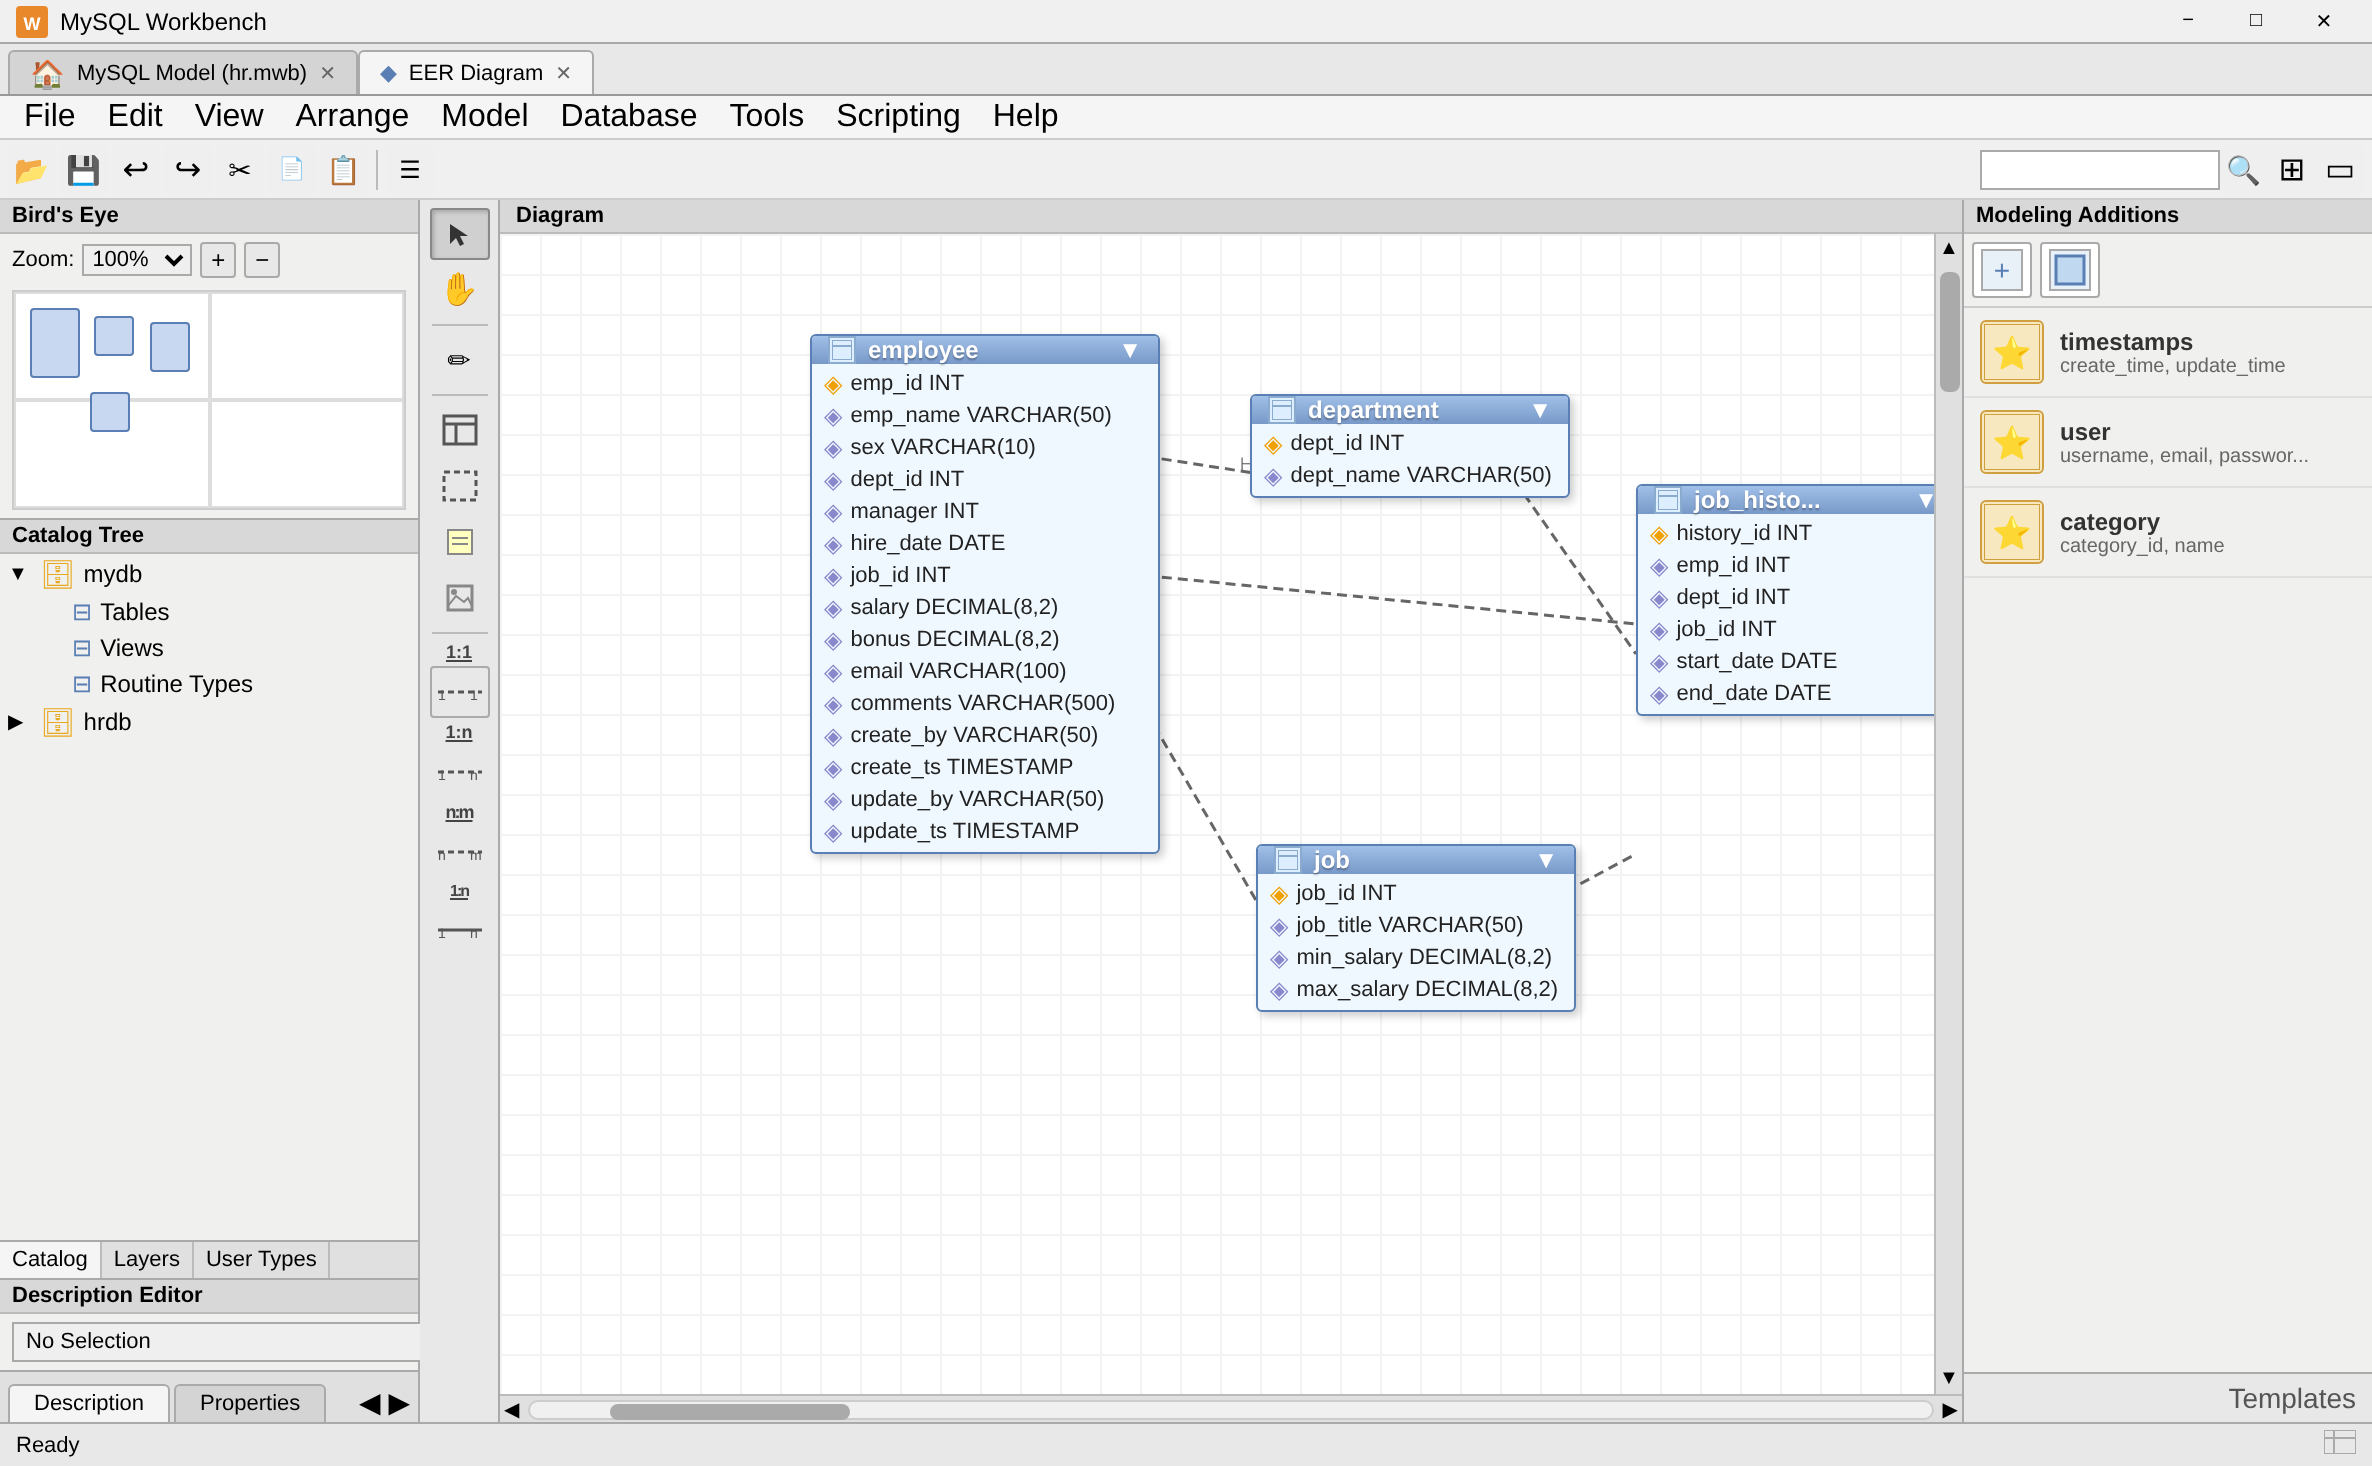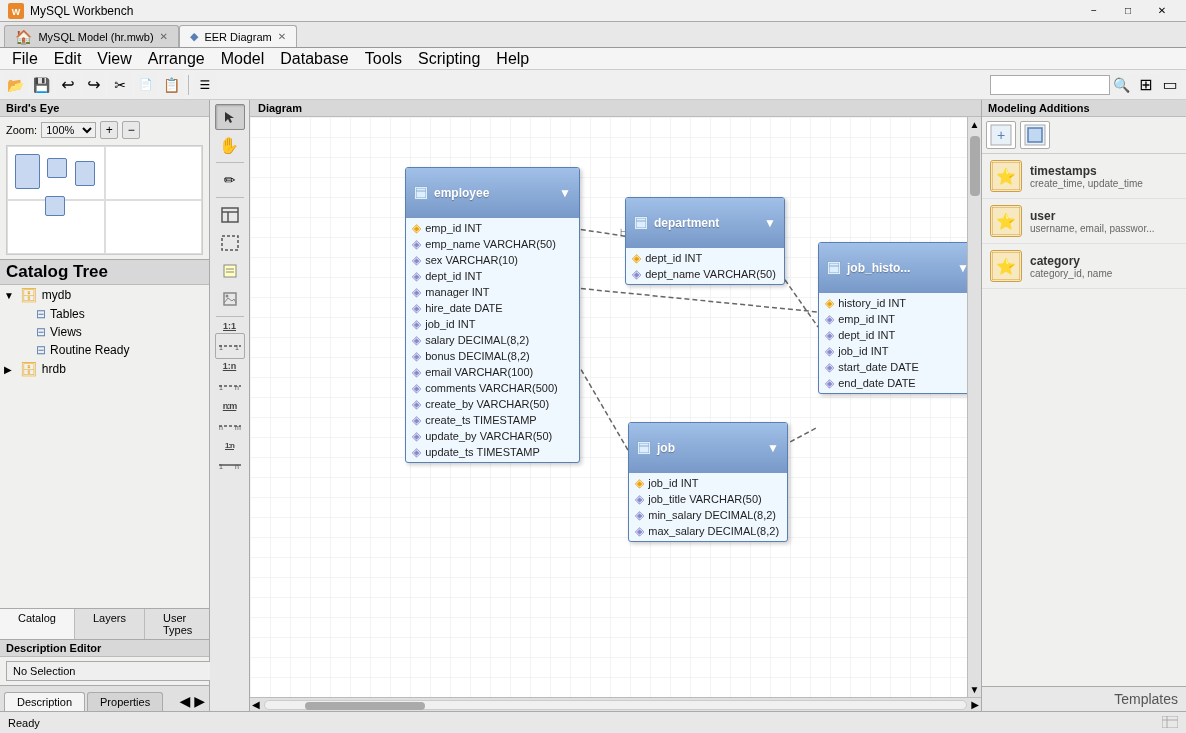--- a/index.html
+++ b/index.html
@@ -42,28 +42,28 @@
     #birds-eye .panel-header { background: #d8d8d8; padding: 2px 6px; font-size: 11px; font-weight: bold; border-bottom: 1px solid #bbb; }
     #zoom-control { display: flex; align-items: center; padding: 4px 6px; gap: 4px; font-size: 11px; }
     #zoom-control select { font-size: 11px; border: 1px solid #aaa; }
     .zoom-btn { width: 18px; height: 18px; border: 1px solid #aaa; background: #e8e8e8; cursor: pointer; display: flex; align-items: center; justify-content: center; font-size: 12px; border-radius: 2px; }
     #thumbnail { height: 110px; background: white; margin: 2px 6px 4px; border: 1px solid #ccc; position: relative; overflow: hidden; }
     #thumbnail .thumb-grid { position: absolute; inset: 0; display: grid; grid-template-columns: 1fr 1fr; grid-template-rows: 1fr 1fr; }
     #thumbnail .thumb-cell { border: 1px solid #ddd; }
     
     
     #catalog-tree { flex: 1; overflow: auto; border-bottom: 1px solid #aaa; }
-    .catalog-header { background: #d8d8d8; padding: 2px 6px; font-size: 17px; font-weight: bold; border-bottom: 1px solid #bbb; }
+    .catalog-header { background: #d8d8d8; padding: 2px 6px; font-size: 11px; font-weight: bold; border-bottom: 1px solid #bbb; }
     .tree-item { padding: 2px 4px; cursor: pointer; display: flex; align-items: center; gap: 4px; }
     .tree-expand { font-size: 10px; cursor: pointer; width: 12px; }
     .tree-sub { margin-left: 16px; }
     
     
     #catalog-tabs { display: flex; border-bottom: 1px solid #aaa; background: #e0e0e0; }
-    .cat-tab { padding: 3px 18px; font-size: 11px; cursor: pointer; border-right: 1px solid #bbb; }
+    .cat-tab { padding: 3px 6px; font-size: 11px; cursor: pointer; border-right: 1px solid #bbb; }
     .cat-tab.active { background: #f5f5f5; }
     
     
     #desc-editor { }
     .desc-header { background: #d8d8d8; padding: 2px 6px; font-size: 11px; font-weight: bold; border-bottom: 1px solid #bbb; }
     .desc-select { margin: 4px 6px; }
     .desc-select select { width: 190px; font-size: 11px; border: 1px solid #aaa; padding: 2px; }
     
     
     #tool-panel { width: 40px; background: #e8e8e8; border-right: 1px solid #aaa; display: flex; flex-direction: column; align-items: center; padding: 4px 0; gap: 2px; overflow: hidden; }
@@ -73,21 +73,21 @@
     .tool-label { font-size: 9px; color: #666; text-align: center; text-decoration: underline; }
     
     
     #diagram-area { flex: 1; display: flex; flex-direction: column; background: white; position: relative; }
     #diagram-header { background: #d8d8d8; padding: 2px 8px; font-size: 11px; font-weight: bold; border-bottom: 1px solid #bbb; }
     #diagram-canvas { flex: 1; background: white; position: relative; overflow: hidden; cursor: default; }
     #diagram-canvas .grid-bg { position: absolute; inset: 0; background-image: linear-gradient(#e8e8e8 1px, transparent 1px), linear-gradient(90deg, #e8e8e8 1px, transparent 1px); background-size: 20px 20px; opacity: 0.5; }
     
     
     .db-table { position: absolute; background: #f0f8ff; border: 1px solid #5a7fb5; border-radius: 3px; min-width: 160px; box-shadow: 2px 2px 4px rgba(0,0,0,0.2); }
-    .db-table .table-header { background: linear-gradient(to bottom, #a0c0e8, #7898c8); padding: 18px 8px; display: flex; align-items: flex-end; gap: 6px; border-radius: 2px 2px 0 0; cursor: move; }
+    .db-table .table-header { background: linear-gradient(to bottom, #a0c0e8, #7898c8); padding: 0 8px; display: flex; align-items: flex-end; gap: 6px; border-radius: 2px 2px 0 0; cursor: move; }
     .db-table .table-header .tbl-icon { width: 14px; height: 14px; background: #ddeeff; border: 1px solid #8aabcd; display: flex; align-items: center; justify-content: center; font-size: 9px; }
     .db-table .table-header .tbl-name { font-weight: bold; font-size: 12px; color: white; text-shadow: 0 1px 1px rgba(0,0,0,0.3); flex: 1; }
     .db-table .table-header .tbl-expand { color: white; font-size: 12px; cursor: pointer; }
     .db-table .table-body { padding: 2px 0; }
     .db-table .field-row { padding: 1px 6px; display: flex; align-items: center; gap: 4px; font-size: 11px; color: #222; white-space: nowrap; }
     .db-table .field-row .field-key { font-size: 12px; }
     .db-table .field-row .field-key.pk { color: #f0a000; }
     .db-table .field-row .field-key.none { color: #8888cc; }
     
     
@@ -221,21 +221,21 @@
           <span>Tables</span>
         </div>
         <div class="tree-item">
           <span class="tree-expand"></span>
           <span style="color:#5a7fb5;font-size:12px;">⊟</span>
           <span>Views</span>
         </div>
         <div class="tree-item">
           <span class="tree-expand"></span>
           <span style="color:#5a7fb5;font-size:12px;">⊟</span>
-          <span>Routine Ready</span>
+          <span>Routine Types</span>
         </div>
       </div>
       <div class="tree-item">
         <span class="tree-expand">▶</span>
         <span style="color:#e8a820;font-size:14px;">🗄</span>
         <span>hrdb</span>
       </div>
     </div>
 
     <div id="catalog-tabs">

